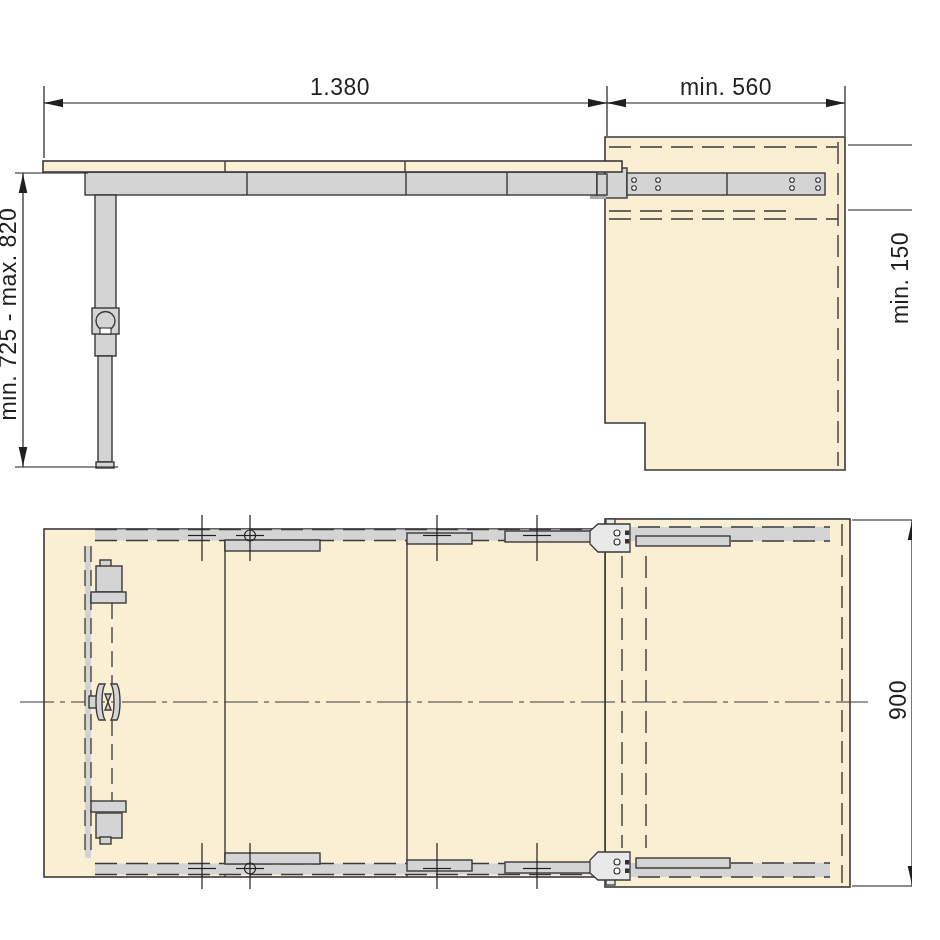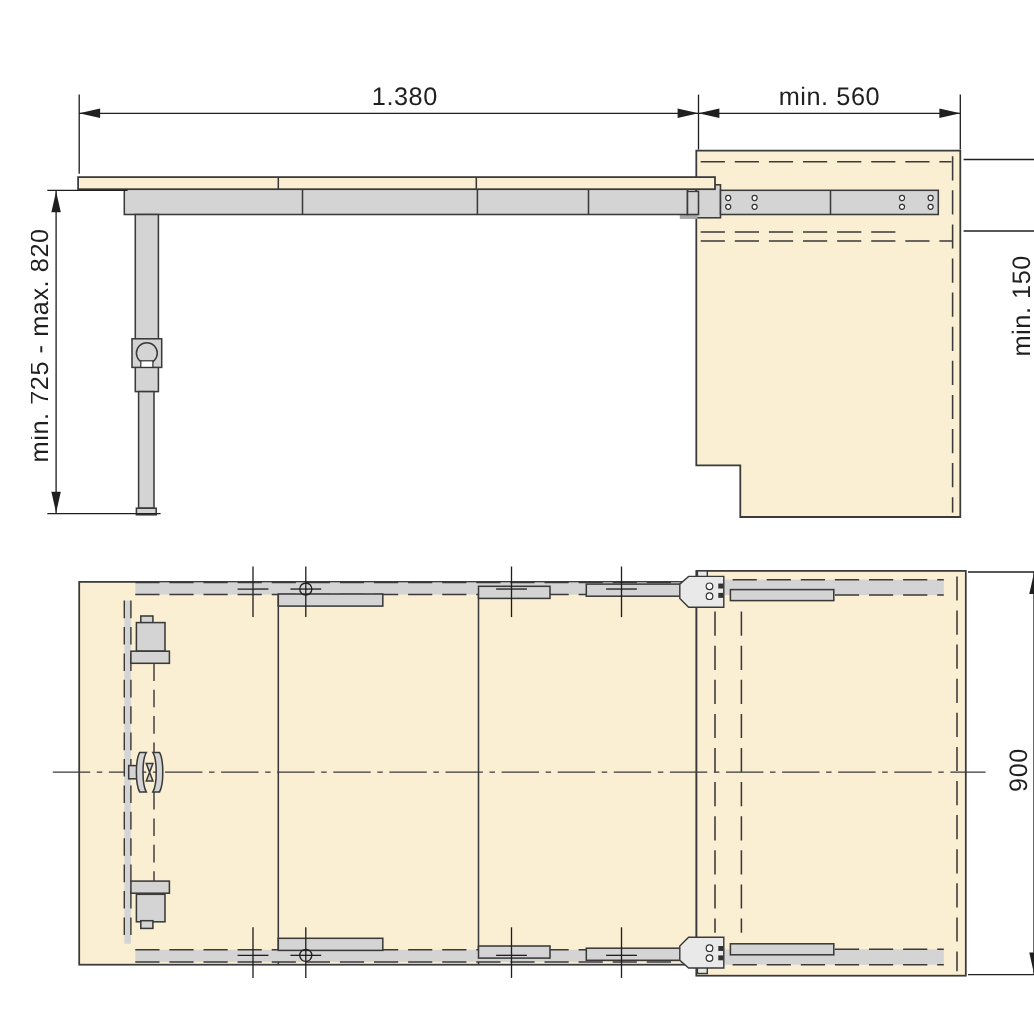--- a/index.html
+++ b/index.html
@@ -1,16 +1,16 @@
 <!DOCTYPE html>
 <html style="--background: #ffffff; --wood: #faeed3; --metal: #d4d4d4; --metal-dark: #a8a8a8; --bracket-light: #e9e9e9; --line: #3a3a3a; --dim: #1f1f1f;"><head>
 <meta charset="utf-8">
 <style>
   html,body{margin:0;padding:0;background:#fff;}
-  .canvas{position:relative;width:912px;height:940px;background:var(--background,#fff);overflow:hidden;margin-left:28px;}
+  .canvas{position:relative;width:912px;height:940px;background:var(--background,#fff);overflow:hidden;}
   svg{display:block;}
   .wood{fill:var(--wood);stroke:var(--line);stroke-width:1.6;}
   .metal{fill:var(--metal);stroke:var(--line);stroke-width:1.4;}
   .metalflat{fill:var(--metal);}
   .metaldark{fill:var(--metal-dark);}
   .ln{stroke:var(--line);stroke-width:1.4;fill:none;}
   .dash{stroke:var(--line);stroke-width:1.4;fill:none;stroke-dasharray:22 9;}
   .dashsm{stroke:var(--line);stroke-width:1.3;fill:none;stroke-dasharray:16 8;}
   .center{stroke:var(--line);stroke-width:1.2;fill:none;stroke-dasharray:34 6 5 6;}
   .dim{stroke:var(--dim);stroke-width:1.2;fill:none;}

